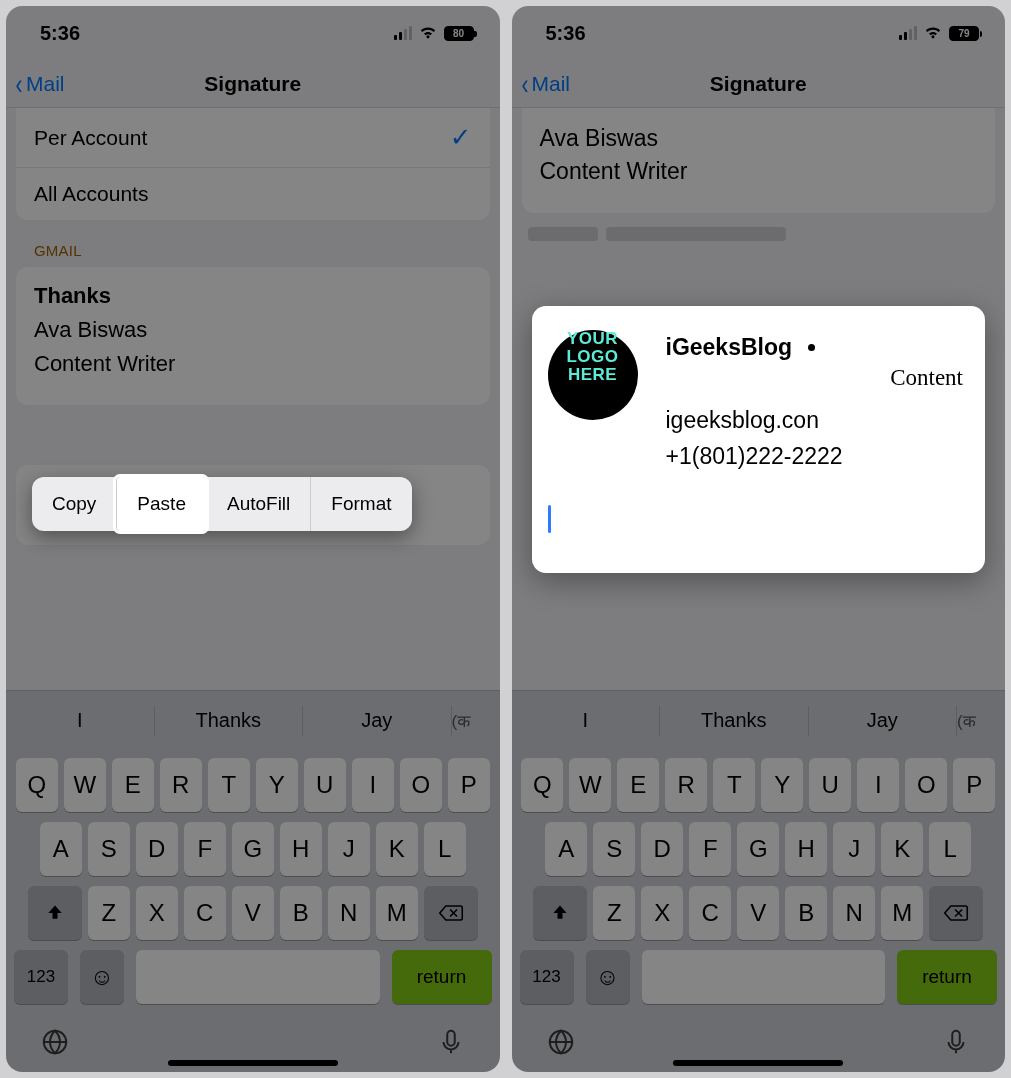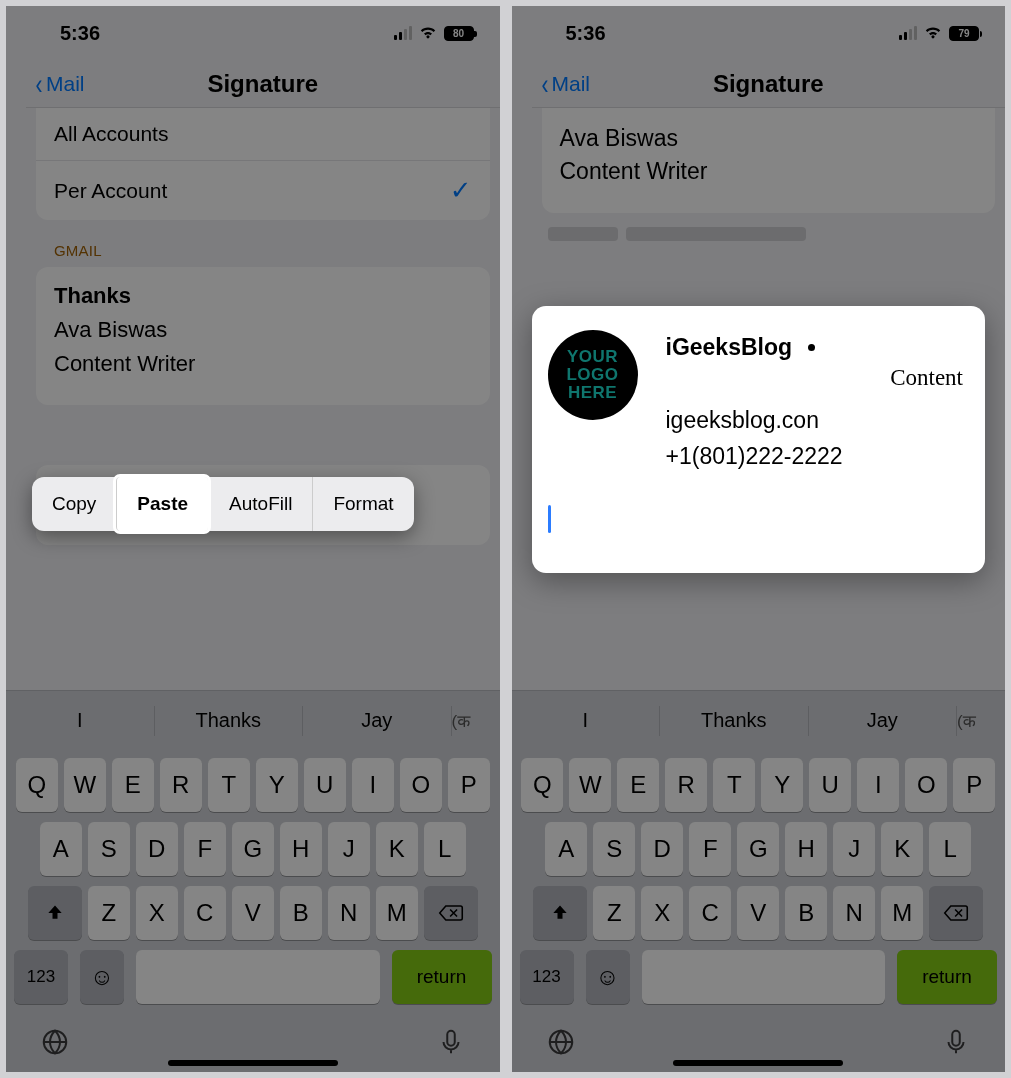--- a/index.html
+++ b/index.html
@@ -8,24 +8,23 @@
     font-family: -apple-system, BlinkMacSystemFont, "Helvetica Neue", sans-serif;
     width: 1011px;
     height: 1078px;
     display: flex;
     gap: 12px;
     padding: 6px;
   }
   .phone {
     position: relative;
     flex: 1;
-    border-radius: 0;
+    border-radius: 16px;
     overflow: hidden;
     background: #efeff3;
-    padding-left: 20px;
   }
   .dim-overlay {
     position: absolute;
     inset: 0;
     background: rgba(0,0,0,0.48);
     pointer-events: none;
     z-index: 50;
   }
   
   .statusbar {
@@ -50,39 +49,39 @@
   .navbar {
     height: 48px;
     display:flex;
     align-items:center;
     padding:0 8px;
     border-bottom:1px solid #d5d5d9;
     position:relative;
   }
   .back { color:#007aff; font-size:21px; display:flex; align-items:center; gap:2px; }
   .chev { font-size:30px; line-height:1; font-weight:300; transform:scaleX(0.7); display:inline-block;}
-  .title { position:absolute; left:0; right:0; text-align:center; font-size:24px; font-weight:600; color:#000; pointer-events:none;}
+  .title { position:absolute; left:0; right:0; text-align:center; font-size:21px; font-weight:600; color:#000; pointer-events:none;}
   
   .content { padding: 0 10px; overflow:hidden; height: calc(100% - 54px - 48px - 60px - 60px - 262px);}
   .card { background:#fff; border-radius:12px; margin:4px 0 16px; }
   .row { display:flex; align-items:center; justify-content:space-between; padding:14px 18px; font-size:21px; }
   .row + .row { border-top:1px solid #e4e4e8; }
   .check { color:#007aff; font-size:26px; }
   .section-hdr { color:#a16207; font-size:15px; padding: 6px 18px 4px; letter-spacing:0.2px;}
   .sig-block { padding: 12px 18px 24px; font-size:22px; line-height:1.55; }
   .sig-thanks { font-weight:700; }
   .empty-card { height:80px; }
   
   .ctx { position:absolute; left:26px; top:471px; display:flex; background:#ececee; border-radius:12px; box-shadow:0 6px 20px rgba(0,0,0,0.4); z-index:60;}
   .ctx button { border:none; background:transparent; padding:16px 20px; font-size:19px; color:#000; }
   .ctx button + button { border-left:1px solid #ccc; }
-  .ctx .hl { background:#fff; outline:3px solid #fff; border-radius:4px; z-index:1; position:relative;font-weight:bold;}
+  .ctx .hl { background:#fff; outline:3px solid #fff; border-radius:4px; z-index:1; position:relative;}
   
   .paste-panel { position:absolute; left:20px; right:20px; top:300px; background:#fff; border-radius:14px; padding:24px 16px 40px; z-index:60; box-shadow:0 8px 30px rgba(0,0,0,0.35);}
-  .paste-panel .logo { width:90px; height:90px; border-radius:50%; background:#000; color:#0f766e; display:flex; flex-direction:column; align-items:center; justify-content:center; font-weight:800; font-size:17px; line-height:1.05; letter-spacing:0.5px;}
+  .paste-panel .logo { width:90px; height:90px; border-radius:50%; background:#000; color:#5eead4; display:flex; flex-direction:column; align-items:center; font-weight:800; font-size:17px; line-height:1.05; letter-spacing:0.5px;}
   .paste-panel .row1 { display:flex; gap:28px; align-items:flex-start;}
   .paste-panel .info { flex:1; font-size:23px; line-height:1.55;}
   .brand { font-weight:800; }
   .content-bullet { display:flex; gap:10px; align-items:baseline; }
   .content-bullet .dot { width:7px; height:7px; border-radius:50%; background:#000; position:relative; top:-4px; margin-left:6px;}
   .cword { font-family:"Helvetica Neue"; }
   .cursor { width:3px; height:28px; background:#2b7cff; margin-top:30px; border-radius:2px;}
   
   .sig-top { background:#fff; border-radius:0 0 12px 12px; margin:0 0 14px; padding:14px 18px 24px; font-size:23px; line-height:1.45;}
   .gray-bars { height:24px; display:flex; gap:8px; padding:0 6px; }
@@ -142,25 +141,25 @@
     <div class="back">
         <span class="chev">‹</span>
         <span>Mail</span>
       </div>
     <div class="title">Signature</div>
   </div>
 
   <div class="content">
     <div class="card" style="border-radius:0 0 12px 12px; margin-top:0;">
       <div class="row">
-          <span>All Accounts</span>
-        </div>
-      <div class="row">
           <span>Per Account</span>
           <span class="check">✓</span>
+        </div>
+      <div class="row">
+          <span>All Accounts</span>
         </div>
     </div>
     <div class="section-hdr">GMAIL</div>
     <div class="card">
       <div class="sig-block">
         <div class="sig-thanks">Thanks</div>
         <div>Ava Biswas</div>
         <div>Content Writer</div>
       </div>
     </div>

